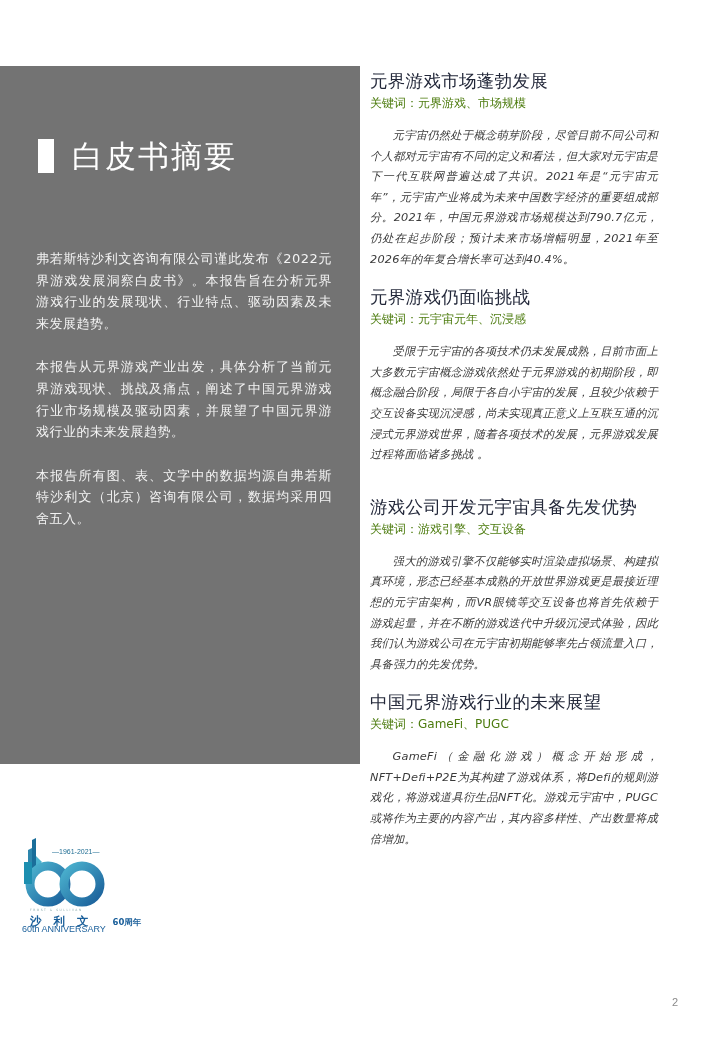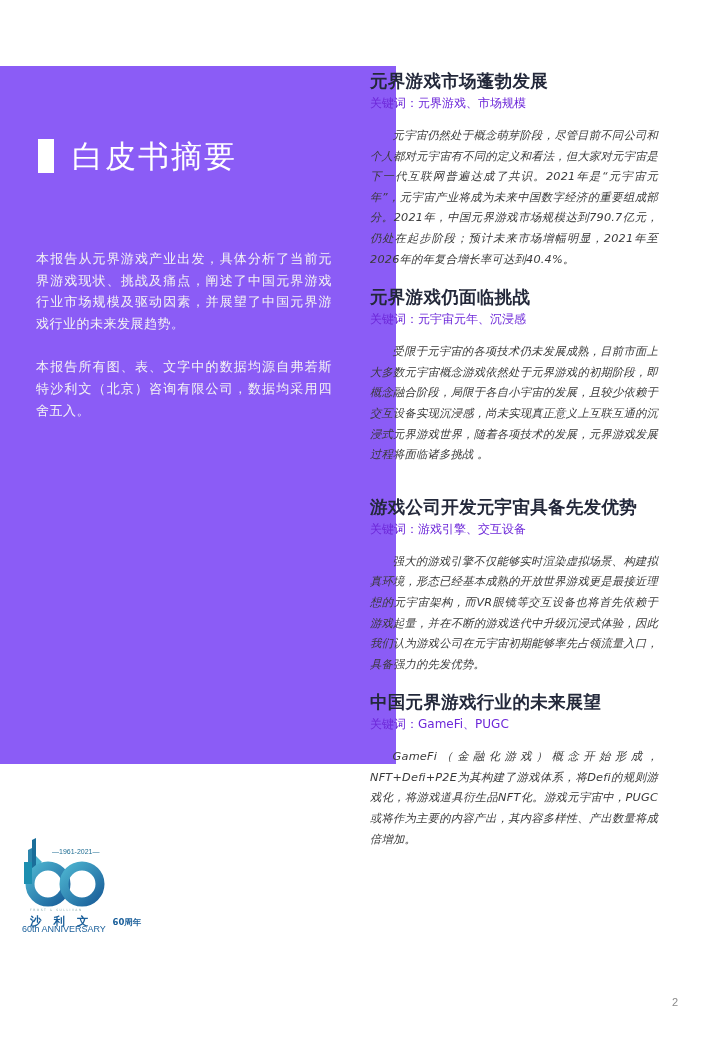--- a/index.html
+++ b/index.html
@@ -1,48 +1,49 @@
 <!DOCTYPE html>
 <html><head>
 <meta charset="utf-8">
 <style>
   html, body { margin:0; padding:0; }
   body { width:720px; height:1040px; background:#ffffff; position:relative; overflow:hidden;
          font-family:"DejaVu Sans","Liberation Sans",sans-serif; color:#333; }
-  .gray-panel { position:absolute; left:0; top:66px; width:360px; height:698px; background:#8b5cf6;padding-left:36px; }
+  .gray-panel { position:absolute; left:0; top:66px; width:360px; height:698px; background:#737373; }
   .summary-title { position:absolute; left:38px; top:136px; display:flex; align-items:center; }
   .title-bar { width:16px; height:34px; background:#ffffff; margin-right:18px; }
   .summary-title-text { color:#ffffff; font-size:31px; letter-spacing:2px; line-height:40px; }
   .summary-paras { position:absolute; left:36px; top:248px; width:296px; }
   .summary-paras p { margin:0 0 22px 0; color:#f4f4f4; font-size:13px; line-height:21.6px; letter-spacing:0.5px; text-align:justify; }
 
   .logo { position:absolute; left:22px; top:836px; width:100px; height:104px; }
   .logo-years { position:absolute; left:30px; top:12px; font-size:7px; color:#1f6d93; letter-spacing:0; font-family:"Liberation Sans",sans-serif; }
   .logo-cn { position:absolute; left:8px; top:78px; font-size:11.5px; font-weight:bold; color:#1a5f9a; letter-spacing:4px; font-family:"DejaVu Sans",sans-serif; white-space:nowrap; }
   .logo-cn small { font-size:8.5px; letter-spacing:0;margin-left:12px; }
   .logo-en { position:absolute; left:0px; top:88px; font-size:9px; font-weight:normal; color:#1a5f9a; font-family:"Liberation Sans",sans-serif; white-space:nowrap; }
   .logo-tiny { position:absolute; left:8px; top:72px; font-size:3px; color:#8aa; letter-spacing:1.5px; }
 
   .right-col { position:absolute; left:370px; top:68px; width:288px; }
   .section { margin-bottom:0; }
-  .sec-title { font-size:17.5px; font-weight:bold; color:#23283a; line-height:26px; margin:0; letter-spacing:0.3px; white-space:nowrap; }
-  .sec-kw { font-size:12px; color:#6d28d9; line-height:18px; margin:0 0 14px 0; }
+  .sec-title { font-size:17.5px; font-weight:normal; color:#23283a; line-height:26px; margin:0; letter-spacing:0.3px; white-space:nowrap; }
+  .sec-kw { font-size:12px; color:#4d7c0f; line-height:18px; margin:0 0 14px 0; }
   .sec-body { font-size:11.3px; color:#3a3a3a; line-height:20.6px; text-align:justify; margin:0; text-indent:2em; letter-spacing:0.2px;font-style:italic; }
   .sec-body + .sec-body { margin-top:12px; }
   .page-num { position:absolute; left:672px; top:996px; font-size:11px; color:#8a8a8a; font-family:"Liberation Sans",sans-serif; }
 </style>
 </head>
 <body>
 
 <div class="gray-panel">
   <div class="summary-title" style="position:absolute;left:38px;top:70px;">
     <div class="title-bar"></div>
     <div class="summary-title-text">白皮书摘要</div>
   </div>
   <div class="summary-paras" style="top:182px;">
+    <p>弗若斯特沙利文咨询有限公司谨此发布《2022元界游戏发展洞察白皮书》。本报告旨在分析元界游戏行业的发展现状、行业特点、驱动因素及未来发展趋势。</p>
     <p>本报告从元界游戏产业出发，具体分析了当前元界游戏现状、挑战及痛点，阐述了中国元界游戏行业市场规模及驱动因素，并展望了中国元界游戏行业的未来发展趋势。</p>
     <p>本报告所有图、表、文字中的数据均源自弗若斯特沙利文（北京）咨询有限公司，数据均采用四舍五入。</p>
   </div>
 </div>
 
 <div class="logo">
   <svg width="100" height="76" viewBox="0 0 100 76" style="position:absolute;left:0;top:0;">
     <defs>
       <linearGradient id="lg1" x1="0" y1="0" x2="1" y2="1">
         <stop offset="0" stop-color="#4cb3cf"></stop>

